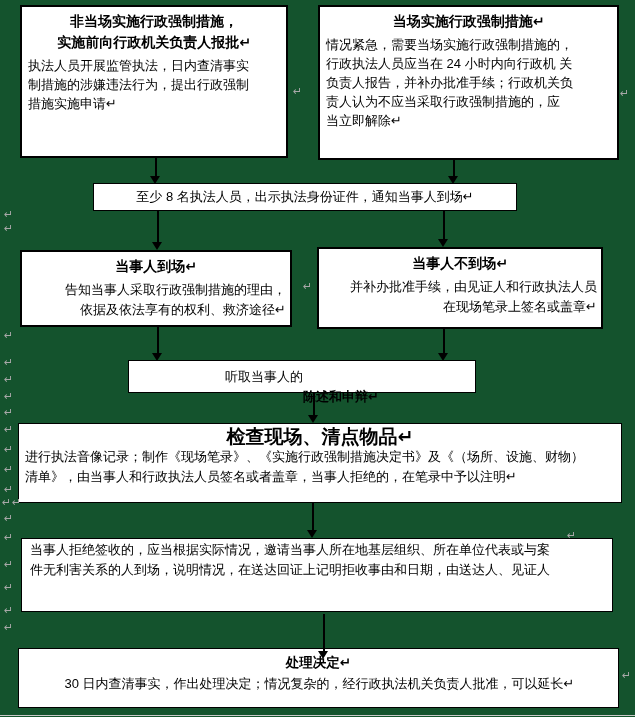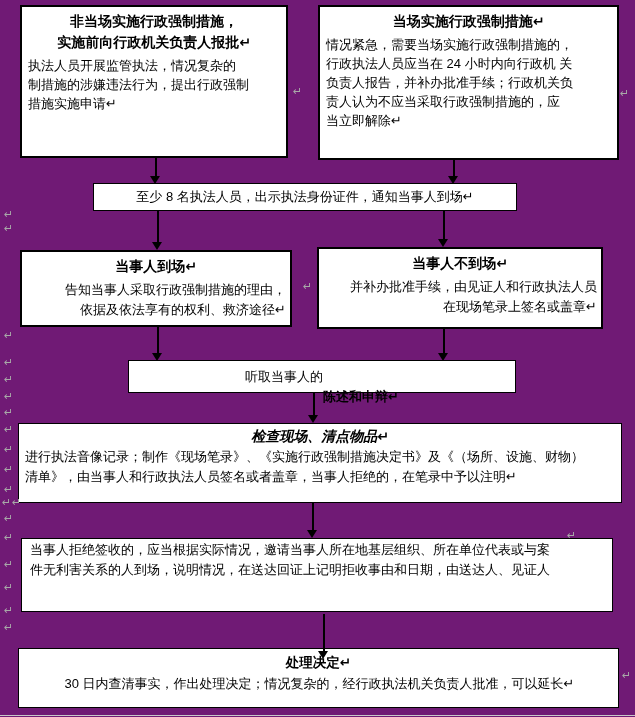--- a/index.html
+++ b/index.html
@@ -1,17 +1,17 @@
 <!DOCTYPE html>
 <html><head>
 <meta charset="utf-8">
 <style>
   html,body{margin:0;padding:0;background:#ffffff;}
   #canvas{
-    position:relative;width:635px;height:717px;background:#701a75;
+    position:relative;width:635px;height:717px;background:#14532d;
     font-family:"Liberation Sans","DejaVu Sans",sans-serif;color:#000;
     overflow:hidden;
   }
   .box{
     position:absolute;background:#fff;border:1px solid #000;box-sizing:border-box;
   }
   .b2{border-width:2px;}
   .box-title{
     text-align:center;font-weight:bold;font-size:14px;line-height:21px;
     white-space:pre-line;padding-top:4px;
@@ -42,21 +42,21 @@
   .bold-part{font-weight:bold;margin-top:41px;}
 </style>
 </head>
 <body>
 
 <div id="canvas">
 
   <div class="box b2" style="left:20px;top:5px;width:268px;height:153px;">
     <div class="box-title">非当场实施行政强制措施，
 实施前向行政机关负责人报批↵</div>
-    <div class="box-body">执法人员开展监管执法，情况复杂的
+    <div class="box-body">执法人员开展监管执法，日内查清事实
 制措施的涉嫌违法行为，提出行政强制
 措施实施申请↵</div>
   </div>
 
   <div class="box b2" style="left:318px;top:5px;width:301px;height:155px;">
     <div class="box-title" style="white-space:normal;">当场实施行政强制措施↵</div>
     <div class="box-body">情况紧急，需要当场实施行政强制措施的，
 行政执法人员应当在 24 小时内向行政机 关
 负责人报告，并补办批准手续；行政机关负
 责人认为不应当采取行政强制措施的，应
@@ -99,33 +99,33 @@
 
   <div class="arrow" style="left:152px;top:327px;height:34px;">
       <div class="shaft"></div>
       <div class="head"></div>
     </div>
   <div class="arrow" style="left:438px;top:329px;height:32px;">
       <div class="shaft"></div>
       <div class="head"></div>
     </div>
 
-  <div class="box" style="left:128px;top:360px;width:388px;height:33px;">
+  <div class="box" style="left:128px;top:360px;width:348px;height:33px;">
     <div class="center-line">
       <span>听取当事人的</span><span class="bold-part">陈述和申辩↵</span>
     </div>
   </div>
 
   <div class="arrow" style="left:308px;top:393px;height:30px;">
       <div class="shaft"></div>
       <div class="head"></div>
     </div>
 
   <div class="box" style="left:18px;top:423px;width:604px;height:80px;">
-    <div class="box-title" style="font-size:14px;line-height:19px;padding-top:3px;white-space:normal;font-style:italic;">检查现场、清点物品↵</div>
+    <div class="box-title" style="font-size:19px;line-height:19px;padding-top:3px;white-space:normal;">检查现场、清点物品↵</div>
     <div class="box-body" style="line-height:20px;padding-top:1px;">进行执法音像记录；制作《现场笔录》、《实施行政强制措施决定书》及《（场所、设施、财物）
 清单》，由当事人和行政执法人员签名或者盖章，当事人拒绝的，在笔录中予以注明↵</div>
   </div>
 
   <div class="arrow" style="left:307px;top:503px;height:35px;">
       <div class="shaft"></div>
       <div class="head"></div>
     </div>
 
   <div class="box" style="left:21px;top:538px;width:592px;height:74px;">

